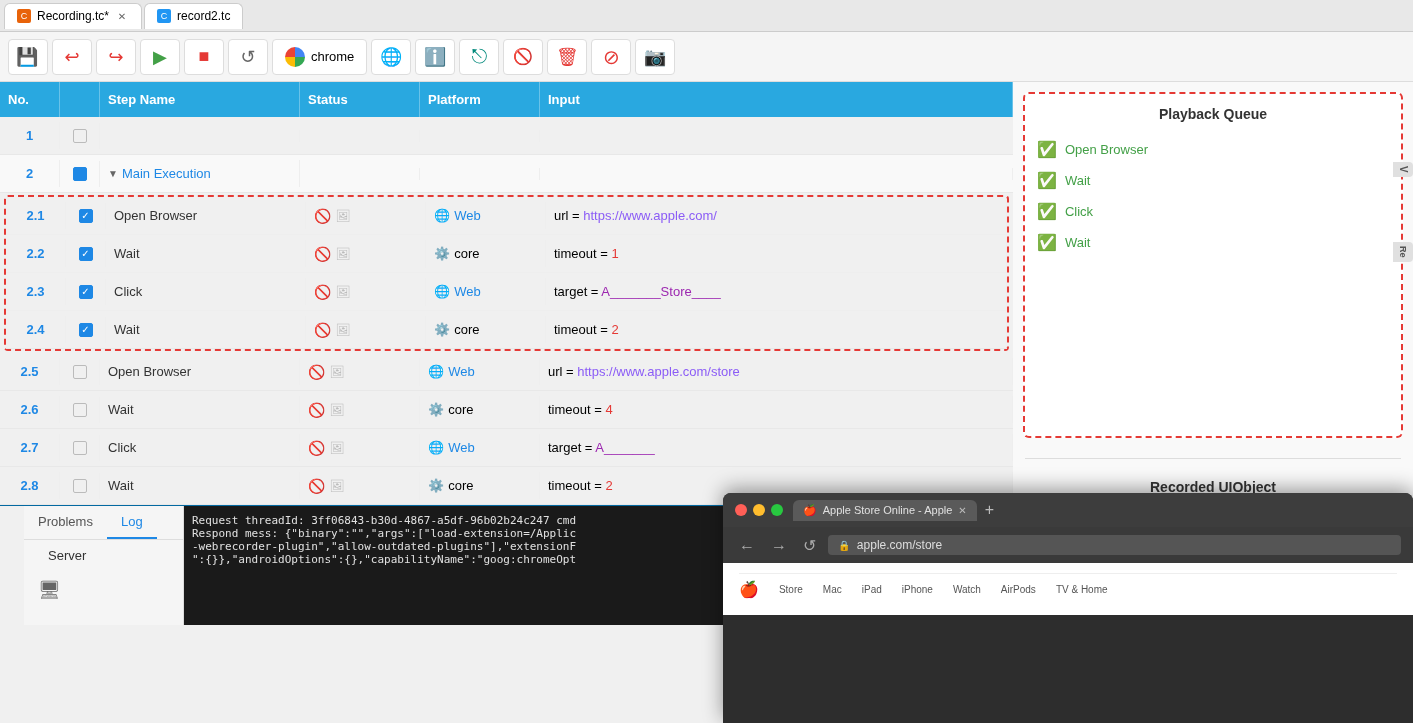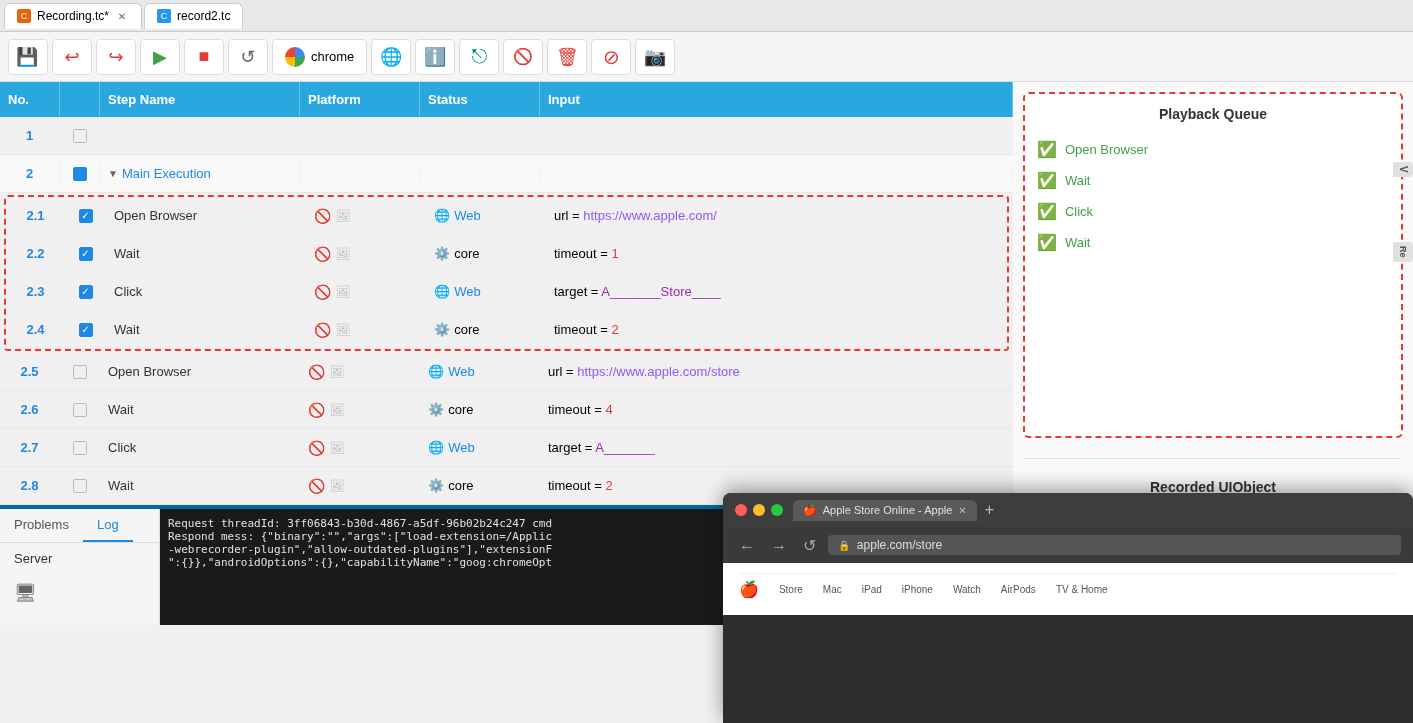--- a/index.html
+++ b/index.html
@@ -56,26 +56,26 @@
     .right-panel { width: 400px; display: flex; flex-direction: column; background: #f9f9f9; position: relative; }
     .playback-queue { border: 2px dashed #e53935; margin: 10px; border-radius: 6px; padding: 12px; background: white; flex: 1; }
     .playback-title { font-size: 14px; font-weight: 600; text-align: center; margin-bottom: 12px; color: #333; }
     .queue-item { display: flex; align-items: center; gap: 8px; padding: 6px 0; font-size: 13px; }
     .check-circle { color: #43a047; font-size: 16px; }
     .queue-item-label { color: #43a047; font-weight: 500; }
     .recorded-section { padding: 10px 12px; }
     .recorded-title { font-size: 14px; font-weight: 600; color: #333; text-align: center; border-top: 1px solid #ddd; padding-top: 20px; }
 
     
-    .bottom-panel { height: 120px; display: flex; border-top: 4px solid #0369a1; }
+    .bottom-panel { height: 120px; display: flex; border-top: 1px solid #0369a1; padding-left: 24px; }
     .bottom-tabs { display: flex; flex-direction: column; width: 160px; background: #f5f5f5; border-right: 1px solid #ddd; }
     .bottom-tab-bar { display: flex; border-bottom: 1px solid #ddd; }
     .bottom-tab { padding: 8px 14px; cursor: pointer; font-size: 13px; color: #555; }
     .bottom-tab.active { border-bottom: 2px solid #1e88e5; color: #1e88e5; font-weight: 500; }
-    .sidebar-item { padding: 8px 14px; font-size: 13px; color: #333; cursor: pointer; }
+    .sidebar-item { padding: 8px 14px; font-size: 13px; color: #333; cursor: pointer; margin-left: 10px; }
     .bottom-log { flex: 1; background: #1a1a1a; color: #e0e0e0; font-family: monospace; font-size: 11px; padding: 8px; overflow: hidden; }
 
     
     .browser-window { position: absolute; bottom: 0; right: 0; width: 690px; height: 230px; background: #2d2d2d; border-radius: 8px 8px 0 0; box-shadow: 0 -4px 20px rgba(0,0,0,0.4); z-index: 100; overflow: hidden; }
     .browser-titlebar { background: #3d3d3d; padding: 8px 12px; display: flex; align-items: center; gap: 10px; height: 34px; }
     .traffic-lights { display: flex; gap: 6px; }
     .traffic-light { width: 12px; height: 12px; border-radius: 50%; cursor: pointer; }
     .tl-red { background: #ff5f57; }
     .tl-yellow { background: #ffbd2e; }
     .tl-green { background: #28c840; }
@@ -135,22 +135,22 @@
 </div>
 
 <div class="content-wrapper">
 
   <div class="table-wrapper">
 
     <div class="table-header">
       <div class="th">No.</div>
       <div class="th"></div>
       <div class="th">Step Name</div>
+      <div class="th">Status</div>
       <div class="th">Platform</div>
-      <div class="th">Status</div>
       <div class="th">Input</div>
     </div>
 
     <div class="table-body" style="position:relative;">
 
       <div class="table-row">
         <div class="td number">1</div>
         <div class="td checkbox-cell">
             <div class="checkbox"></div>
           </div>

